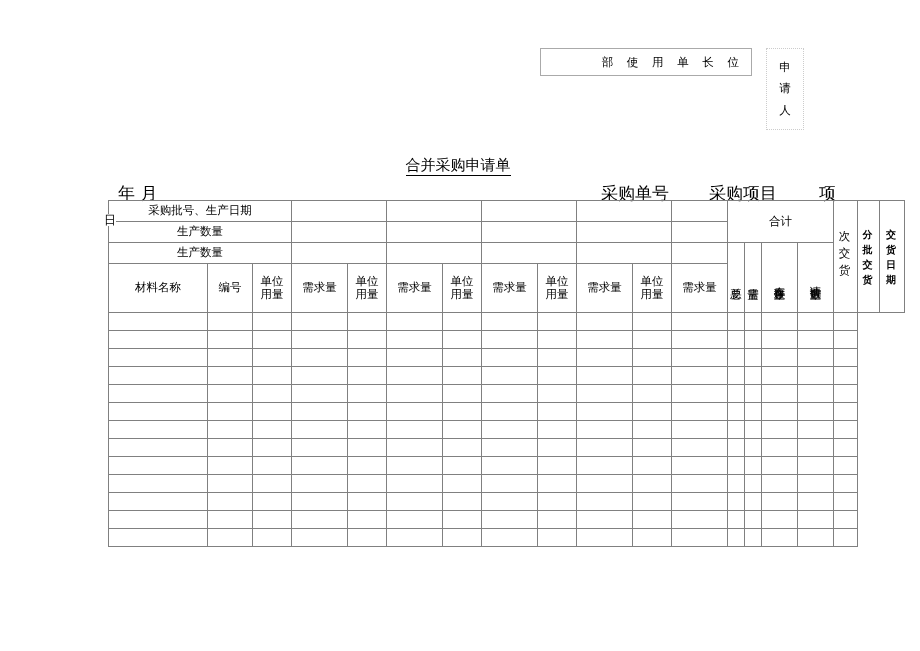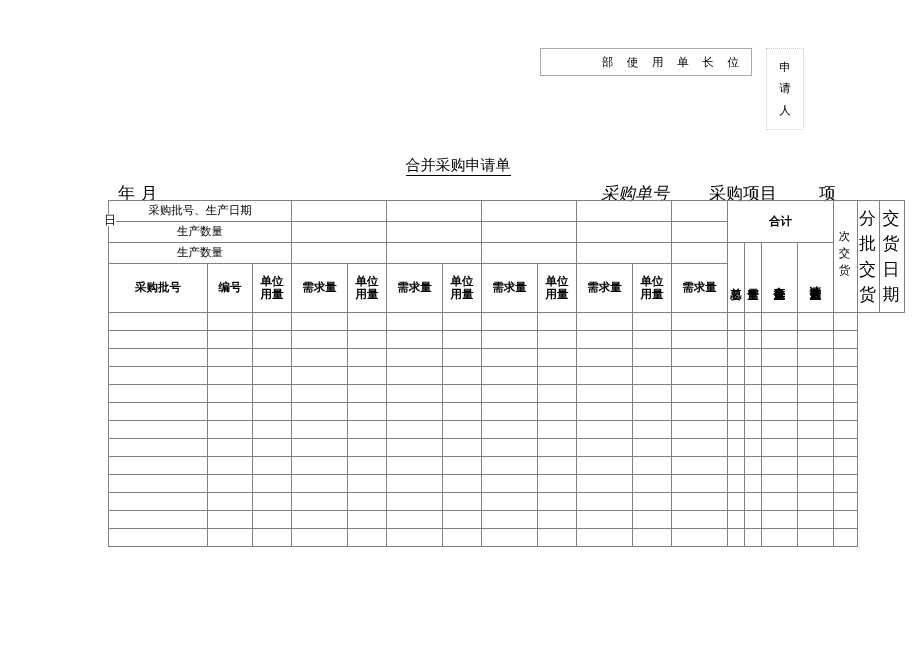--- a/index.html
+++ b/index.html
@@ -81,21 +81,21 @@
     top: 182px;
     width: 920px;
     height: 16px;
     font-size: 17px;
   }
   .meta-row .m {
     position: absolute;
     white-space: nowrap;
   }
   .m-ym   { left: 74px;  }
-  .m-num  { left: 557px; font-style: italic; }
+  .m-num  { left: 557px; }
   .m-item { left: 665px; }
   .m-xiang{ left: 775px; }
 
   
   .tbl-wrap {
     position: absolute;
     left: 64px;
     top: 200px;
     width: 786px;
   }
@@ -115,36 +115,36 @@
     overflow: hidden;
   }
   td.lbl {
     text-align: left;
     padding-left: 9px;
     font-size: 11.5px;
     white-space: nowrap;
   }
   td.hdr {
     font-size: 11.5px;
-    font-weight: bold;
   }
   .two-line { display: block; }
   .vert {
     writing-mode: vertical-rl;
     text-orientation: upright;
     margin: 0 auto;
     letter-spacing: 1px;
     line-height: 1.05;
     font-size: 11.5px;
   }
   .hdr-grid2 {
     display: block;
-    font-size: 17px;
+    font-size: 10px;
     letter-spacing: 2px;
     line-height: 1.5;
+    font-weight: bold;
   }
   .bottom-align {
     display: flex;
     align-items: flex-end;
     justify-content: center;
     height: 100%;
     padding-bottom: 4px;
     box-sizing: border-box;
   }
   .ci-wrap {
@@ -272,21 +272,21 @@
         </td>
         <td rowspan="2" class="hdr">
           <span class="vert">库存数量</span>
         </td>
         <td rowspan="2" class="hdr">
           <span class="vert">请购数量</span>
         </td>
       </tr>
 
       <tr>
-        <td class="hdr" style="height:48px">采购批号</td>
+        <td class="hdr" style="height:48px">材料名称</td>
         <td class="hdr">编号</td>
 
         <td class="hdr">
           <span class="two-line">单位</span>
           <span class="two-line">用量</span>
         </td>
         <td class="hdr">需求量</td>
 
         <td class="hdr">
           <span class="two-line">单位</span>

